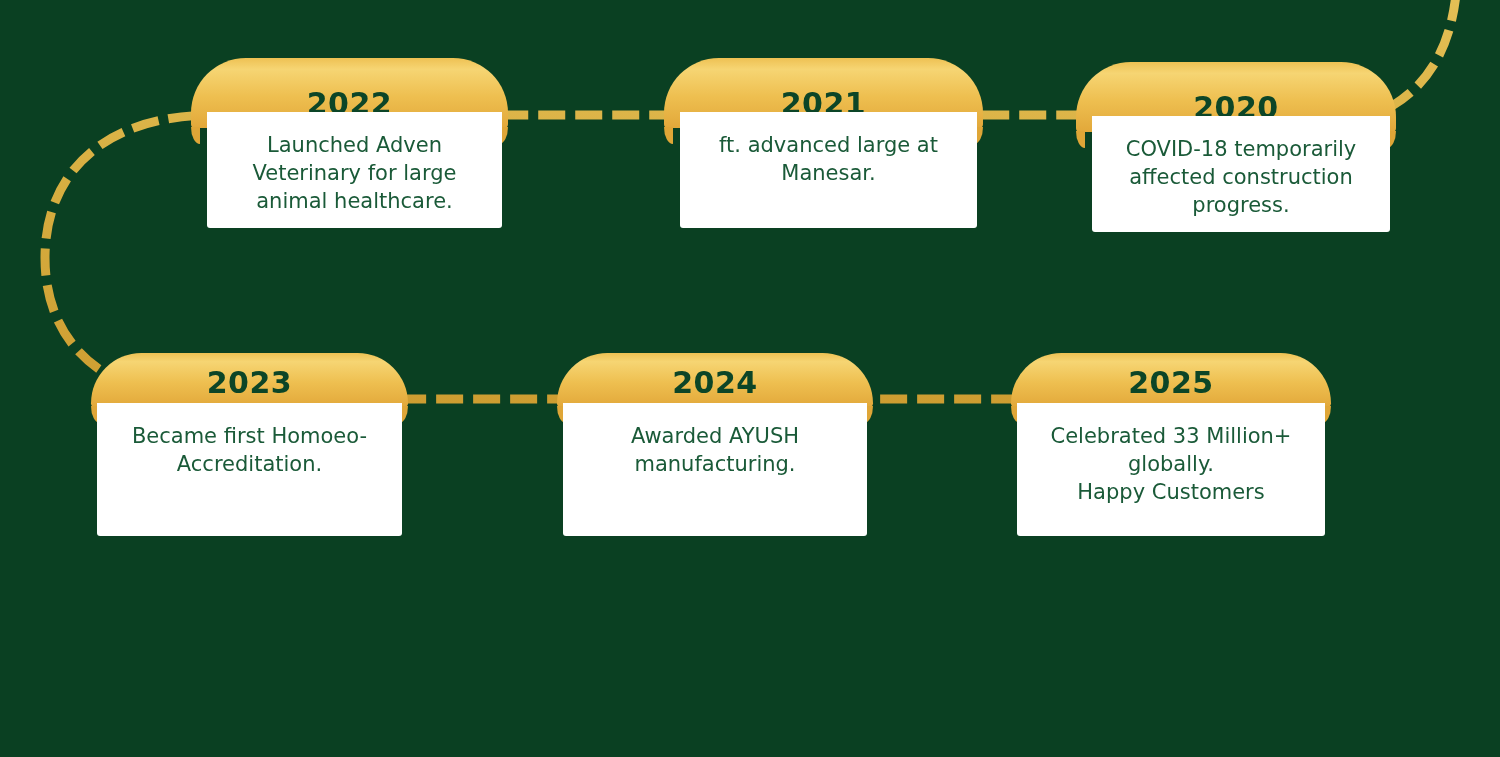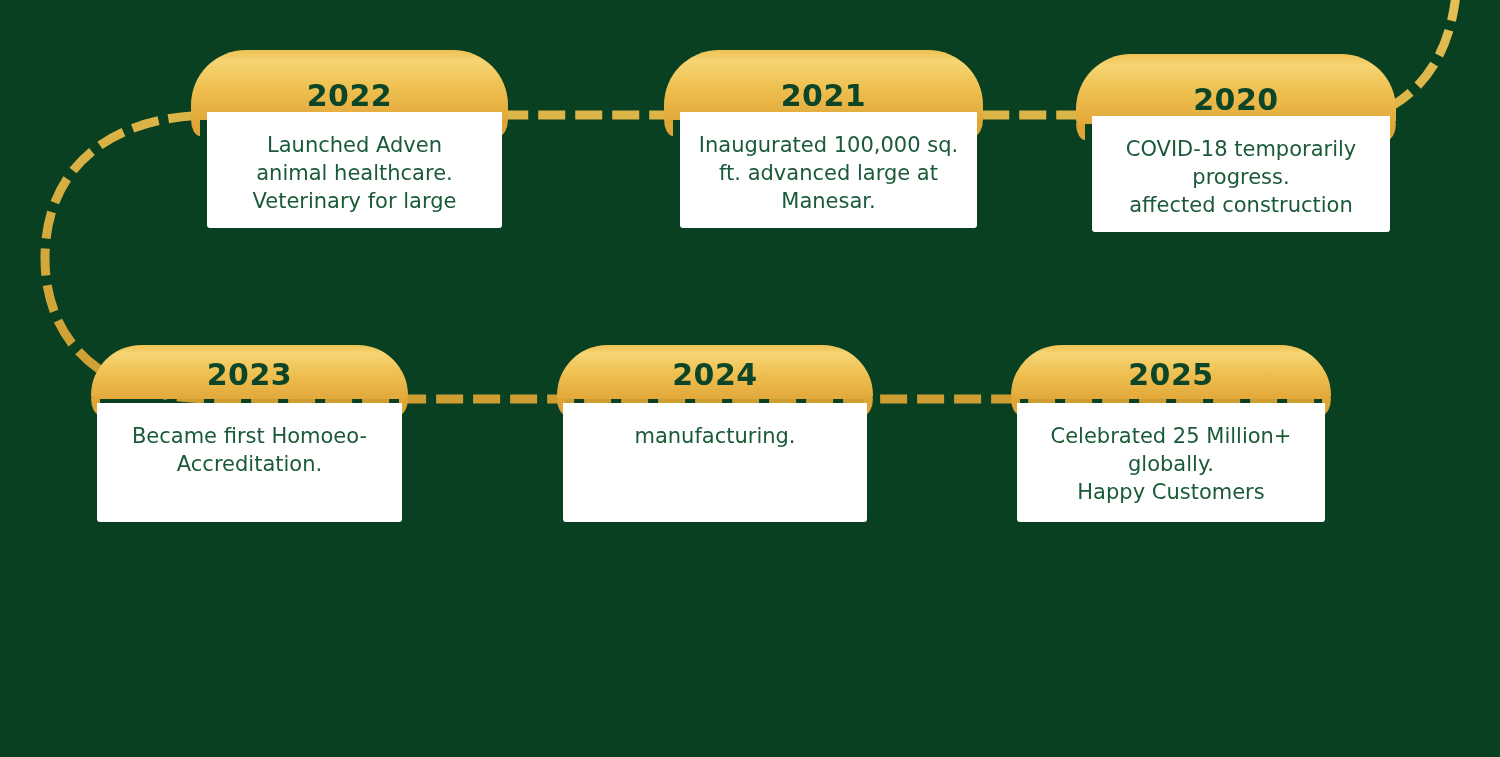--- a/index.html
+++ b/index.html
@@ -25,21 +25,21 @@
     display: block;
   }
   .card {
     position: absolute;
     z-index: 2;
   }
   .card-header {
     position: absolute;
     left: -6px;
     right: -6px;
-    top: 8px;
+    top: 16px;
     background: linear-gradient(180deg, #eec153 0%, #f6d573 16%, #eebf50 55%, #e2a83a 100%);
     border-radius: 55px 55px 4px 4px;
     display: flex;
     align-items: flex-end;
     justify-content: center;
     box-sizing: border-box;
     padding-bottom: 9px;
   }
   .row-top .card-header { height: 70px; }
   .row-bottom .card-header { height: 54px; }
@@ -73,21 +73,21 @@
     left: 0;
     right: 0;
     background: #ffffff;
     border-radius: 0 0 3px 3px;
     box-sizing: border-box;
     text-align: center;
     padding-top: 19px;
     z-index: 3;
   }
   .row-top .card-body { top: 70px; height: 116px; margin-left: 10px; }
-  .row-bottom .card-body { top: 66px; height: 119px; }
+  .row-bottom .card-body { top: 66px; height: 133px; }
   .desc-line {
     font-size: 21px;
     font-weight: 500;
     color: #1a5a38;
     line-height: 28px;
     white-space: nowrap;
   }
 </style>
 </head>
 <body>
@@ -110,70 +110,70 @@
              C 45 338, 98 399, 212 399
              L 1330 399" fill="none" stroke="url(#dashGrad)" stroke-width="9" stroke-dasharray="27 10" stroke-linecap="butt"></path>
   </svg>
 
   <div class="card row-top" style="left:197px; top:42px; width:305px;">
     <div class="card-header">
       <span class="year">2022</span>
     </div>
     <div class="card-body">
       <div class="desc-line">Launched Adven</div>
+      <div class="desc-line">Veterinary for large</div>
       <div class="desc-line">animal healthcare.</div>
-      <div class="desc-line">Veterinary for large</div>
     </div>
   </div>
 
   <div class="card row-top" style="left:670px; top:42px; width:307px;">
     <div class="card-header">
       <span class="year">2021</span>
     </div>
     <div class="card-body">
-      <div class="desc-line">Inaugurated 100,000 sq.</div>
       <div class="desc-line">ft. advanced large at</div>
       <div class="desc-line">Manesar.</div>
     </div>
   </div>
 
   <div class="card row-top" style="left:1082px; top:46px; width:308px;">
     <div class="card-header">
       <span class="year">2020</span>
     </div>
     <div class="card-body">
       <div class="desc-line">COVID-18 temporarily</div>
+      <div class="desc-line">affected construction</div>
       <div class="desc-line">progress.</div>
-      <div class="desc-line">affected construction</div>
     </div>
   </div>
 
   <div class="card row-bottom" style="left:97px; top:337px; width:305px;">
     <div class="card-header">
       <span class="year">2023</span>
     </div>
     <div class="card-body">
       <div class="desc-line">Became first Homoeo-</div>
       <div class="desc-line">Accreditation.</div>
     </div>
   </div>
 
   <div class="card row-bottom" style="left:563px; top:337px; width:304px;">
     <div class="card-header">
       <span class="year">2024</span>
     </div>
     <div class="card-body">
+      <div class="desc-line">Awarded AYUSH</div>
       <div class="desc-line">manufacturing.</div>
     </div>
   </div>
 
   <div class="card row-bottom" style="left:1017px; top:337px; width:308px;">
     <div class="card-header">
       <span class="year">2025</span>
     </div>
     <div class="card-body">
-      <div class="desc-line">Celebrated 25 Million+</div>
+      <div class="desc-line">Celebrated 33 Million+</div>
       <div class="desc-line">globally.</div>
       <div class="desc-line">Happy Customers</div>
     </div>
   </div>
 
 </div>
 
 </body></html>

